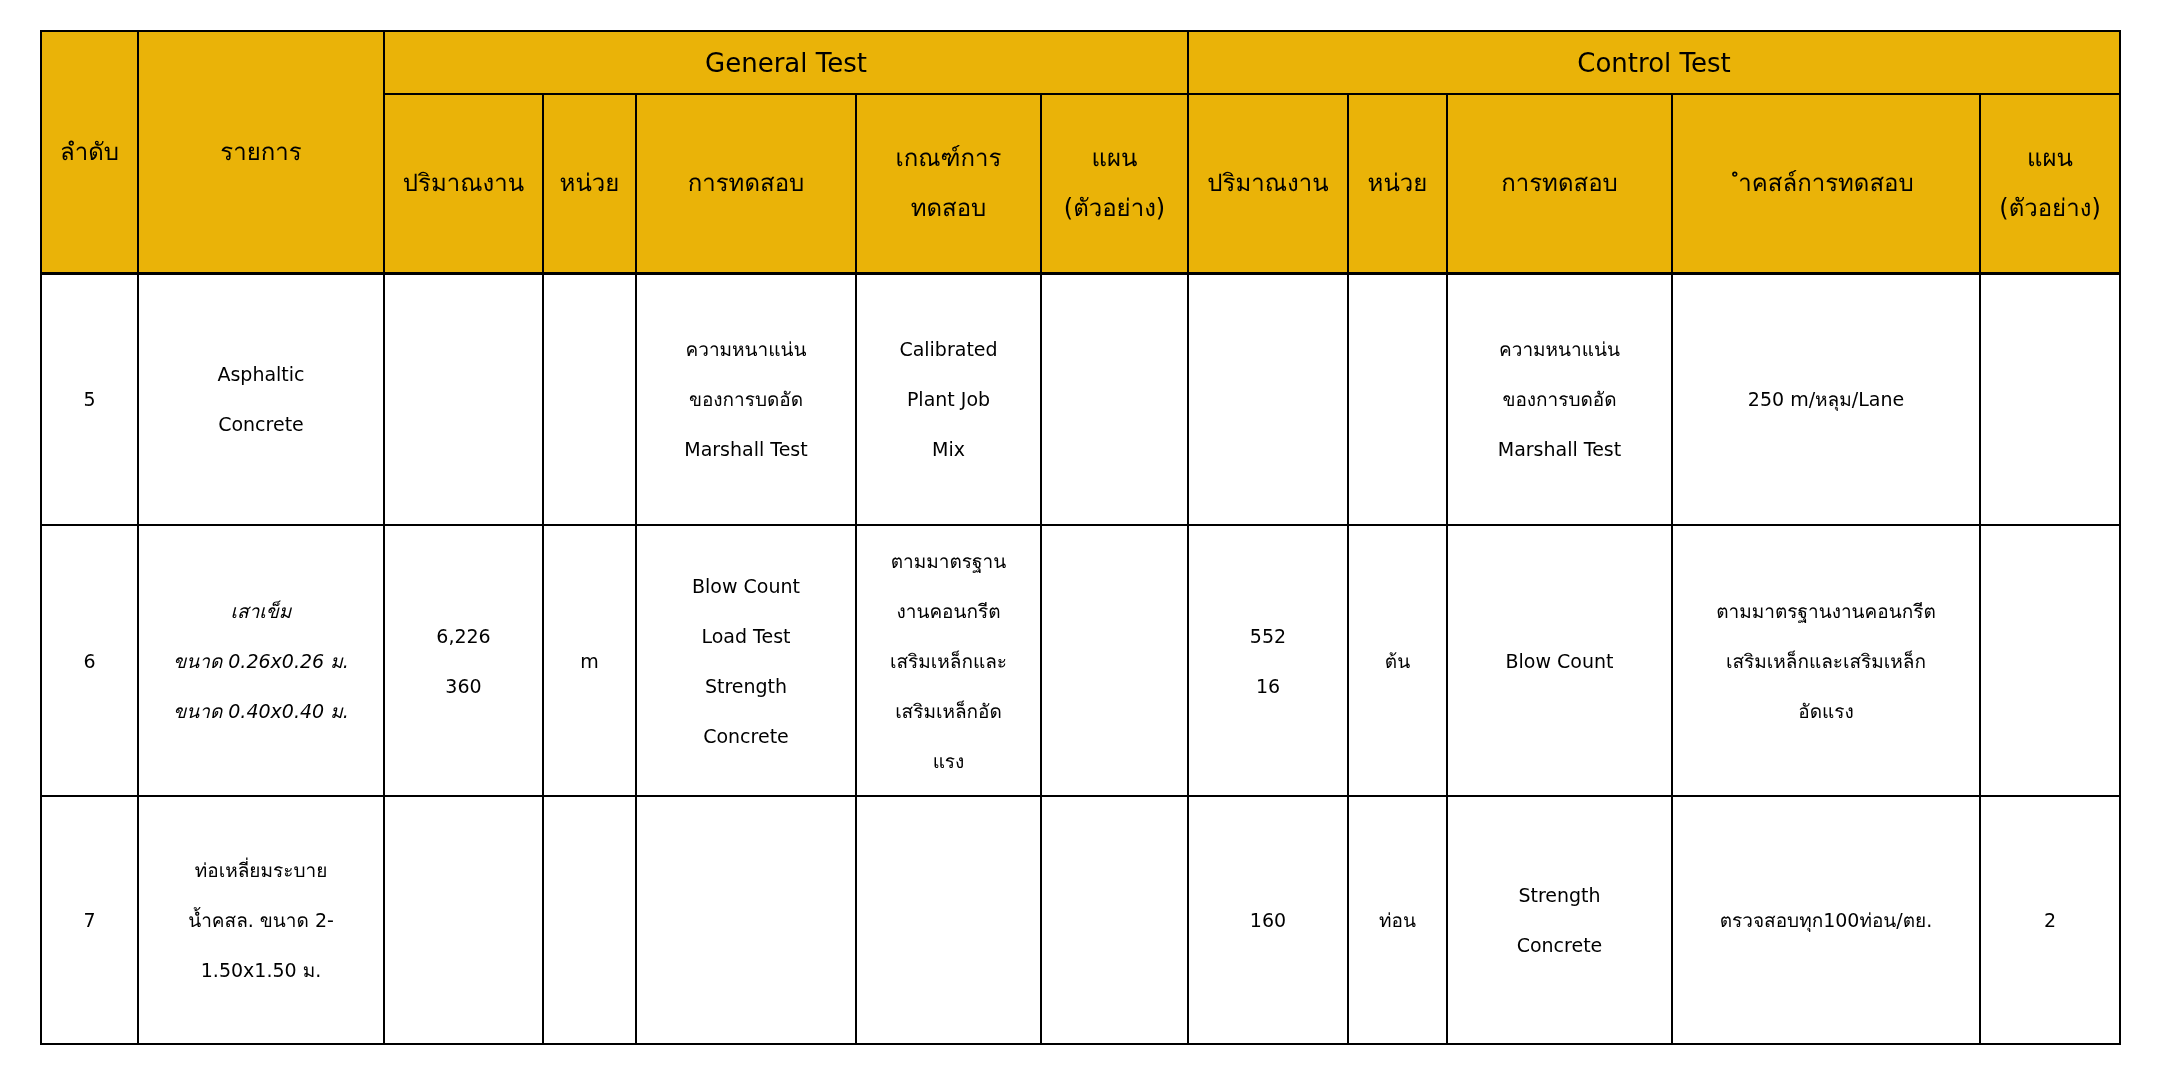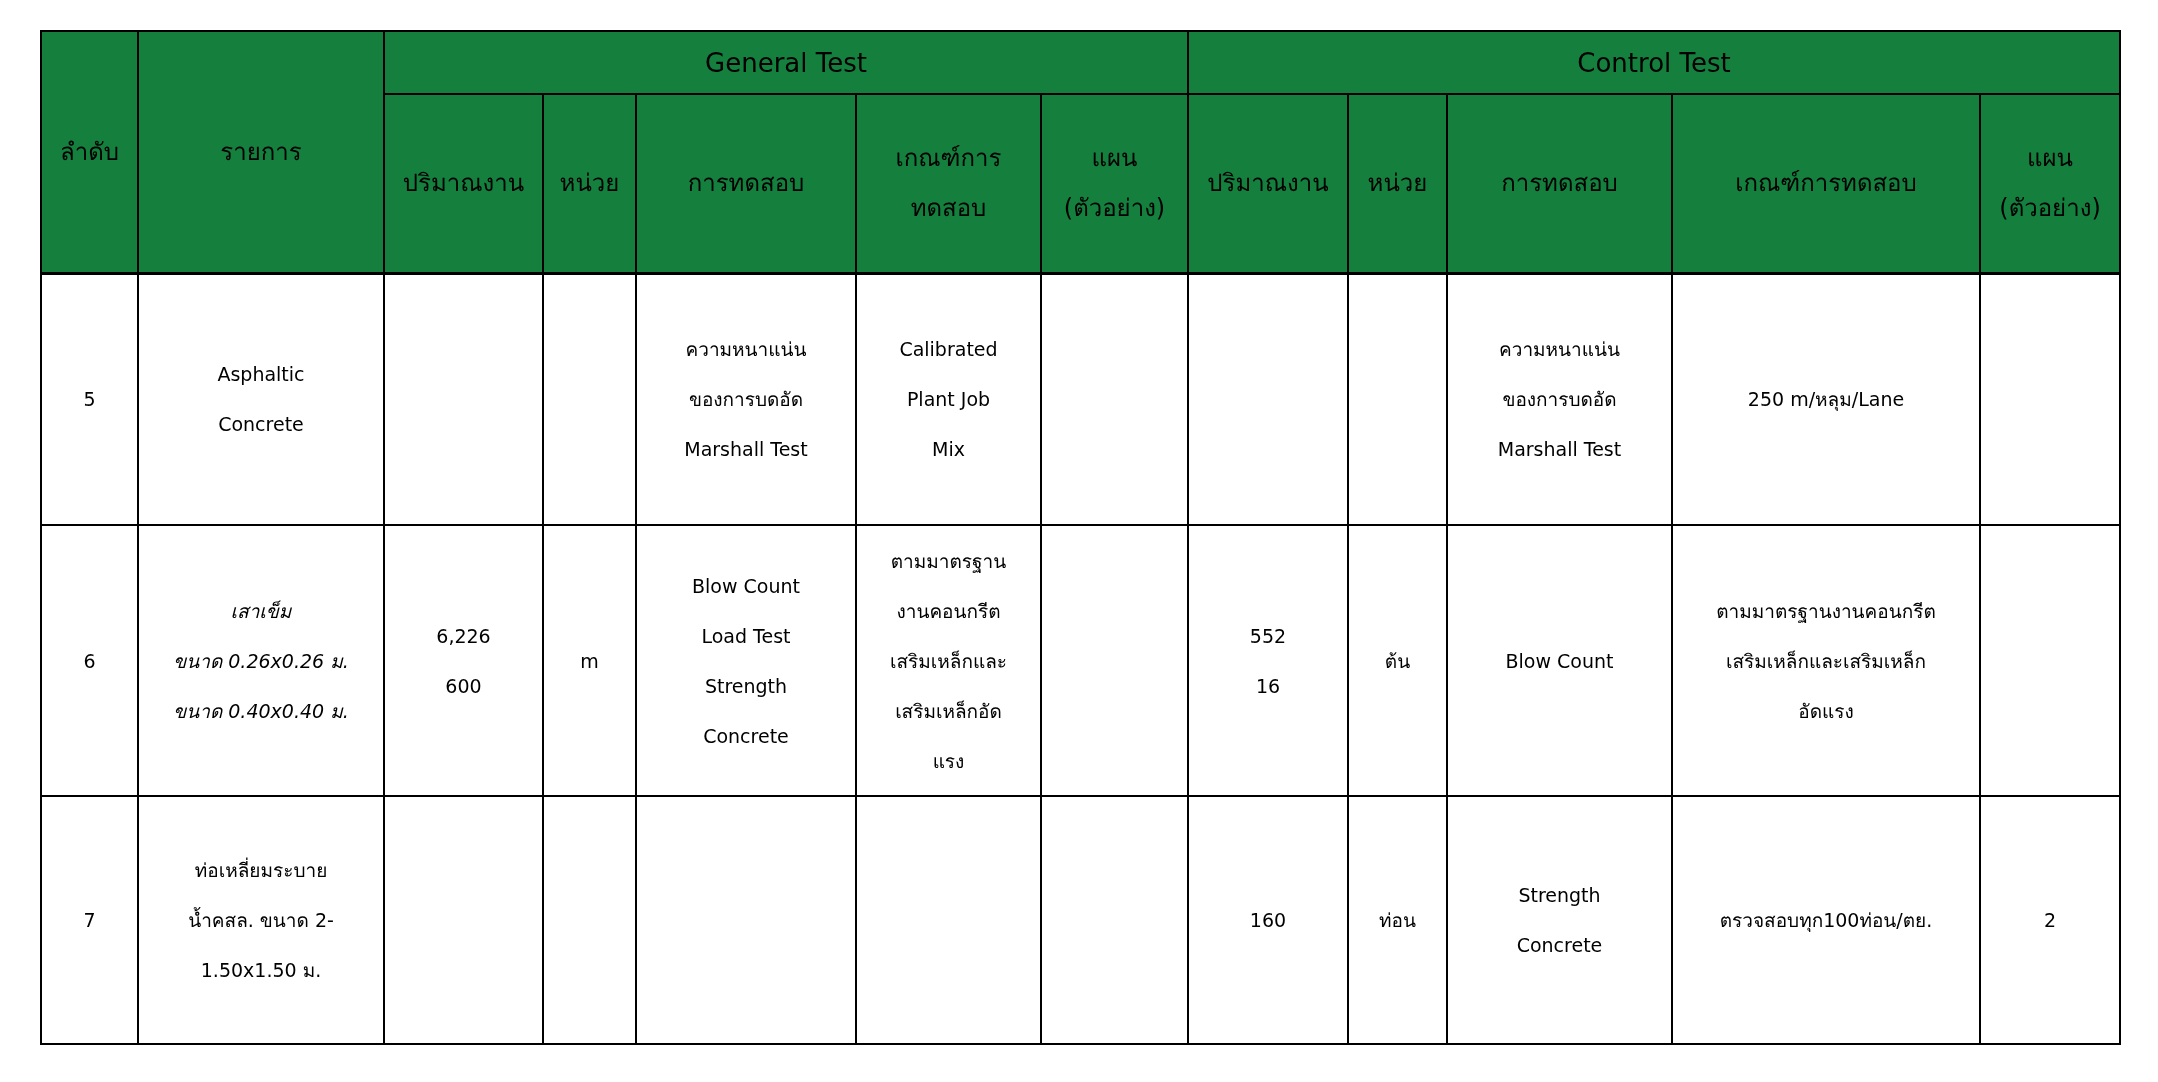--- a/index.html
+++ b/index.html
@@ -29,21 +29,21 @@
     vertical-align: middle;
     padding: 2px 6px;
     font-weight: normal;
     white-space: pre-line;
     overflow: hidden;
     font-size: 19px;
     line-height: 50px;
   }
   
   .qc-table th {
-    background: #15803d;
+    background: #eab308;
     font-size: 24px;
   }
   .qc-table th.group {
     font-size: 26px;
     line-height: 30px;
   }
   .qc-table tr.hdr2 th,
   .qc-table th.span2 {
     border-bottom: 3px solid #000;
     margin-top: 12px;
@@ -90,21 +90,21 @@
       <th>ปริมาณงาน</th>
       <th>หน่วย</th>
       <th>การทดสอบ</th>
       <th>เกณฑ์การ
 ทดสอบ</th>
       <th>แผน
 (ตัวอย่าง)</th>
       <th>ปริมาณงาน</th>
       <th>หน่วย</th>
       <th>การทดสอบ</th>
-      <th>เกณฑ์การทดสอบ</th>
+      <th>ำคสล์การทดสอบ</th>
       <th>แผน
 (ตัวอย่าง)</th>
     </tr>
   </thead>
 
   <tbody>
     <tr class="row5">
       <td>5</td>
       <td class="lh55">Asphaltic
 Concrete</td>
@@ -125,21 +125,21 @@
       <td>250 m/หลุม/Lane</td>
       <td></td>
     </tr>
 
     <tr class="row6">
       <td>6</td>
       <td class="lh82">เสาเข็ม
 ขนาด 0.26x0.26 ม.
 ขนาด 0.40x0.40 ม.</td>
       <td class="lh96">6,226
-600</td>
+360</td>
       <td>m</td>
       <td class="lh65">Blow Count
 Load Test
 Strength
 Concrete</td>
       <td>ตามมาตรฐาน
 งานคอนกรีต
 เสริมเหล็กและ
 เสริมเหล็กอัด
 แรง</td>

